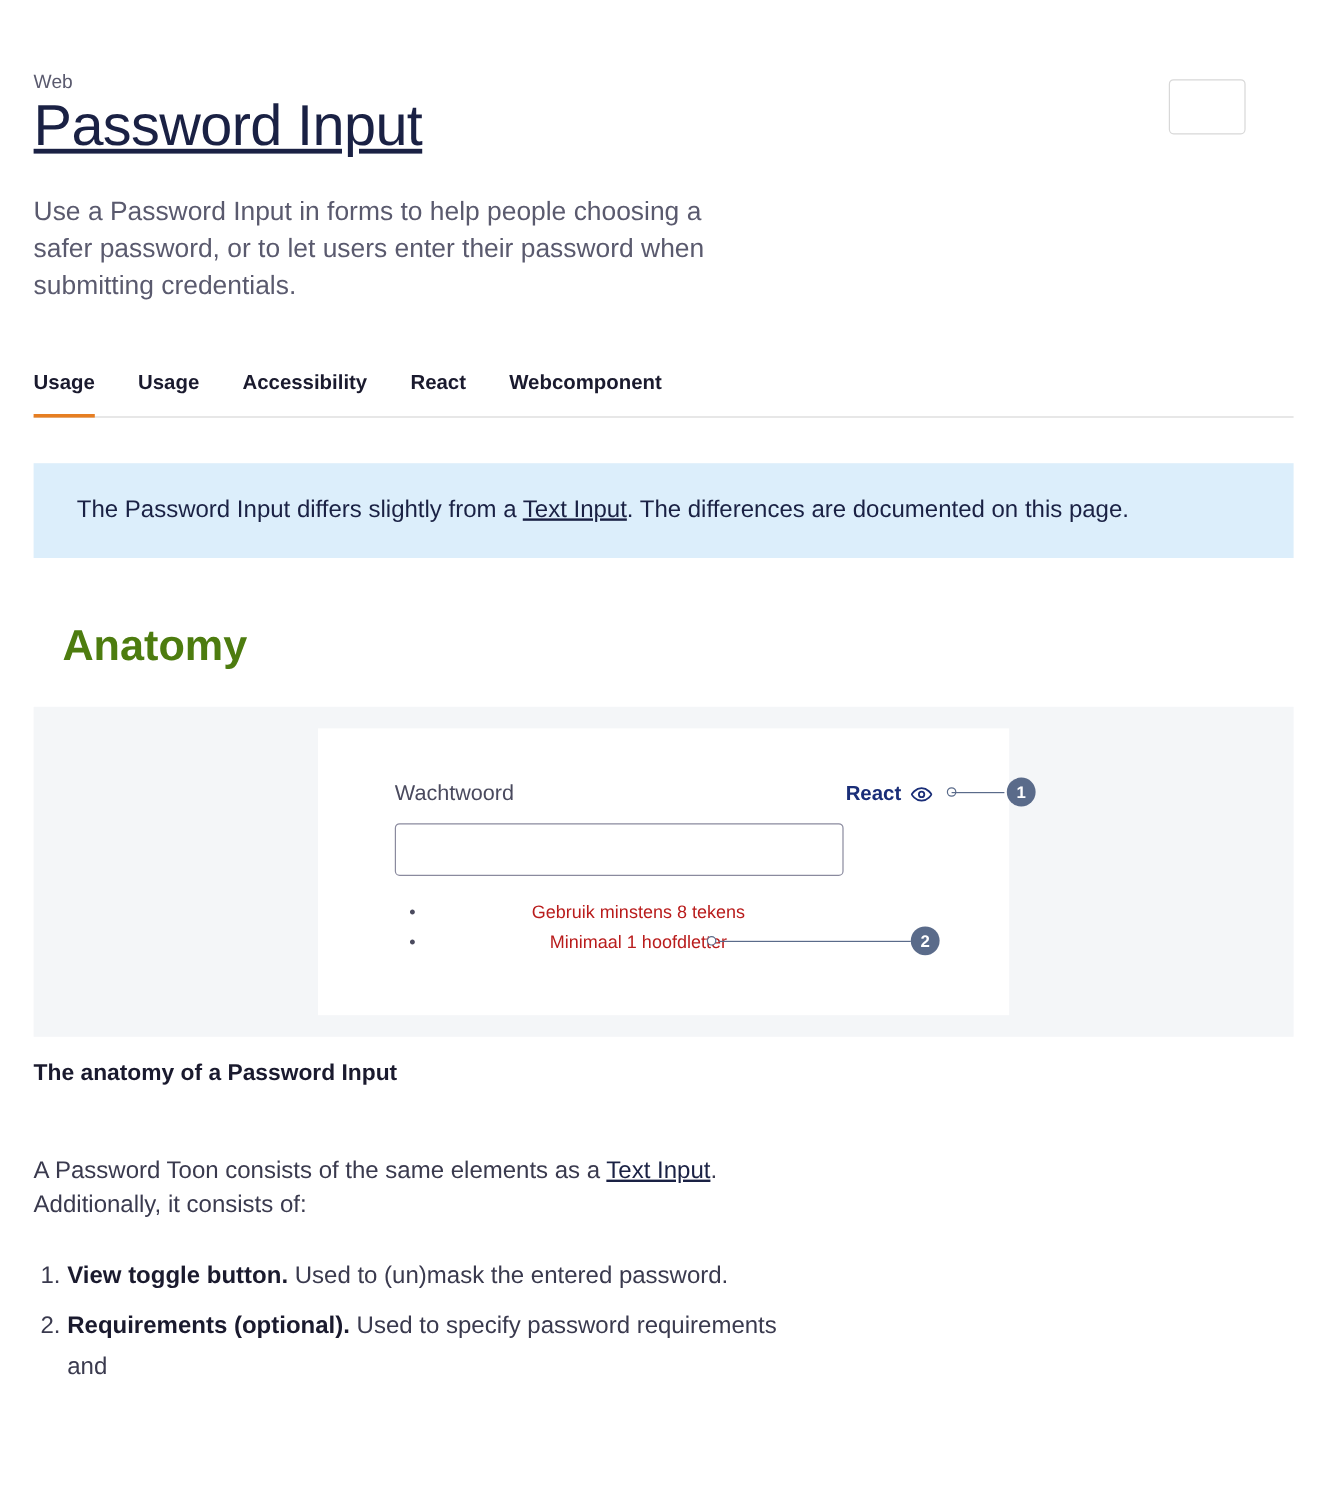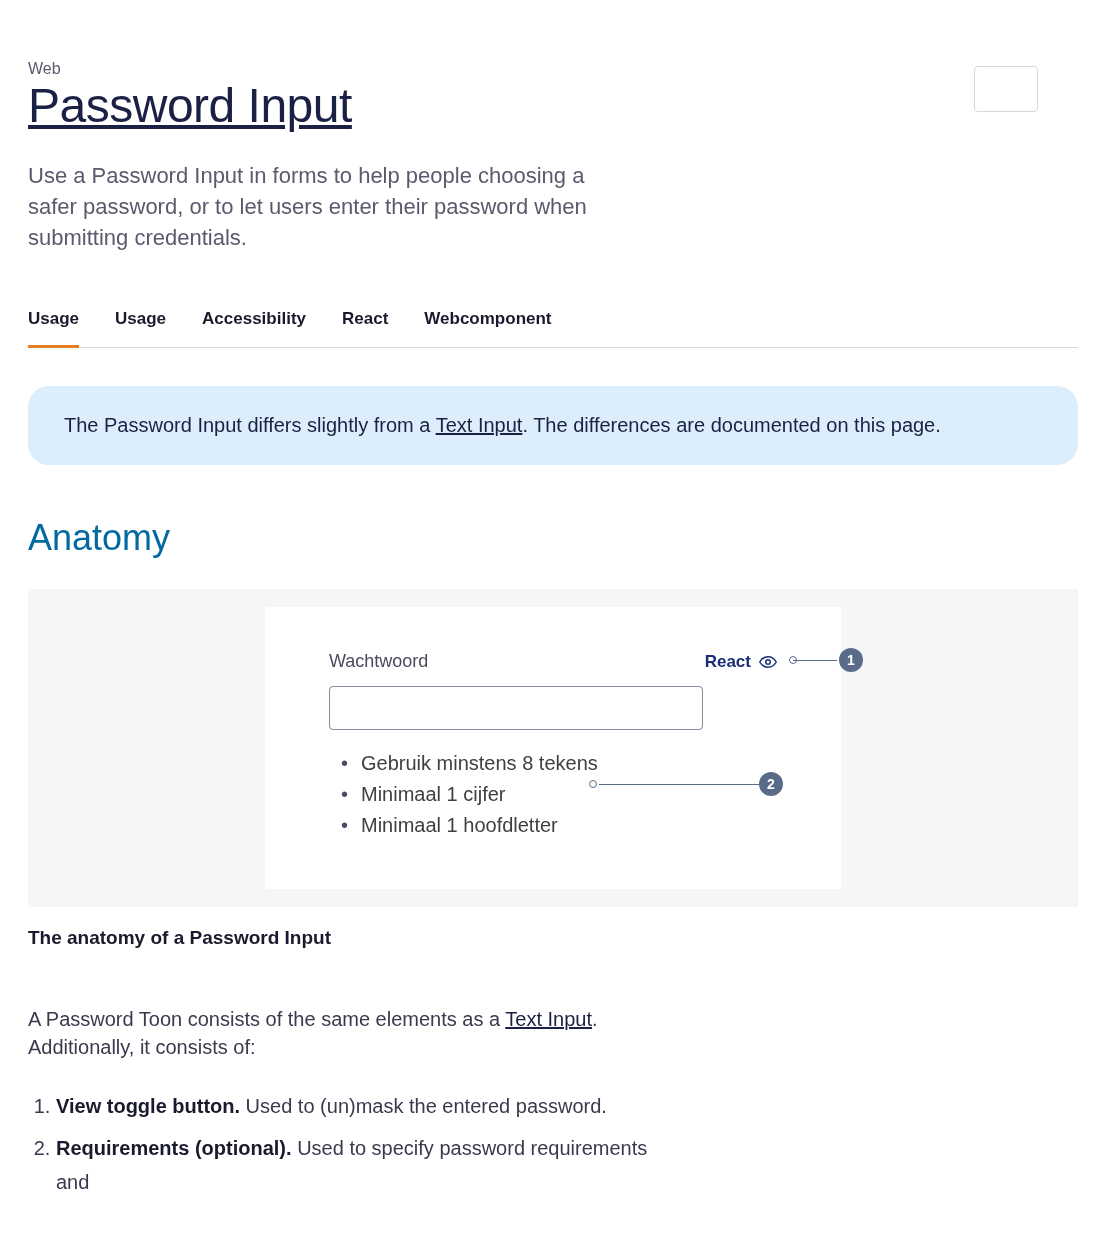--- a/index.html
+++ b/index.html
@@ -84,38 +84,39 @@
       right: 0;
       height: 3px;
       background: #e67e22;
     }
     .notice {
       background: #dceefb;
       padding: 28px 36px;
       font-size: 20px;
       color: #1a2144;
       margin-bottom: 52px;
-      border-radius: 21px;
     }
     .notice a {
       color: #1a2144;
       text-decoration: underline;
     }
     .section-title {
       font-size: 36px;
-      color: #0369a1;
-      font-weight: 400;
+      color: #4d7c0f;
+      font-weight: 700;
       margin-bottom: 30px;
+      margin-left: 24px;
     }
     .figure-wrap {
       background: #f4f6f8;
       padding: 18px;
       margin-bottom: 20px;
       display: flex;
       justify-content: center;
+      text-align: center;
     }
     .figure-card {
       background: #fff;
       width: 576px;
       padding: 44px 64px 44px 64px;
       position: relative;
     }
     .field-row {
       display: flex;
       justify-content: space-between;
@@ -173,22 +174,22 @@
       border: 1px solid #8a8a9e;
       border-radius: 4px;
       margin-bottom: 22px;
     }
     .req-list {
       list-style: none;
       position: relative;
       width: 374px;
     }
     .req-list li {
-      font-size: 20px;
-      color: #404040;
+      font-size: 15px;
+      color: #b91c1c;
       margin-bottom: 8px;
       padding-left: 32px;
       position: relative;
     }
     .req-list li::before {
       content: "•";
       position: absolute;
       left: 12px;
       color: #4a4a5e;
     }
@@ -265,21 +266,20 @@
           <circle cx="12" cy="9" r="3"></circle>
         </svg>
         <span class="anno-dot" style="right:-20px;top:4px;"></span>
         <span class="anno-line" style="width:44px;right:-60px;top:8px;"></span>
         <span class="anno-circle" style="right:-86px;top:-4px;">1</span>
       </span>
     </div>
     <div class="input-box"></div>
     <ul class="req-list">
       <li>Gebruik minstens 8 tekens</li>
-      <li>Minimaal 1 cijfer</li>
       <li>Minimaal 1 hoofdletter</li>
       <span class="anno-dot" style="left:260px;top:28px;"></span>
       <span class="anno-line" style="width:160px;left:270px;top:32px;"></span>
       <span class="anno-circle" style="left:430px;top:20px;">2</span>
     </ul>
   </div>
 </div>
 
 <div class="figure-caption">The anatomy of a Password Input</div>
 

